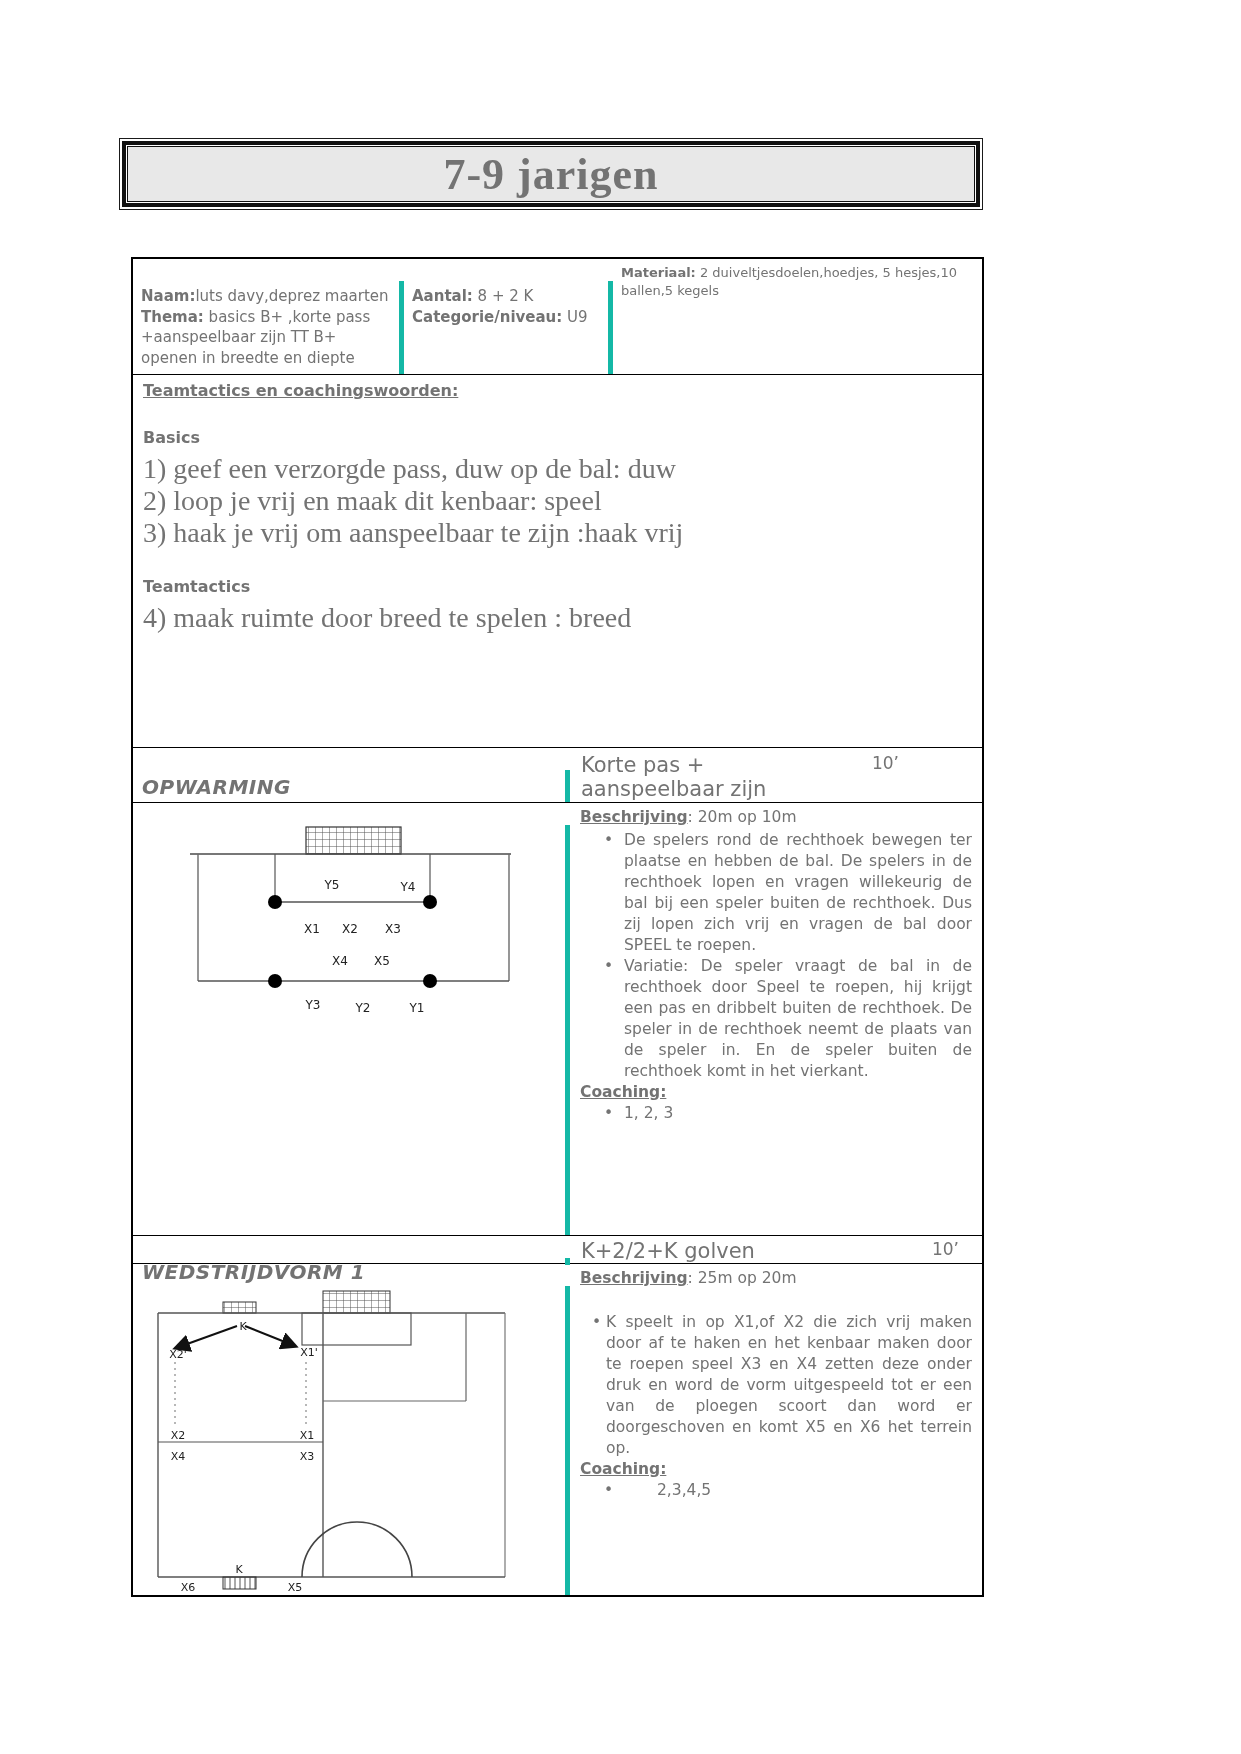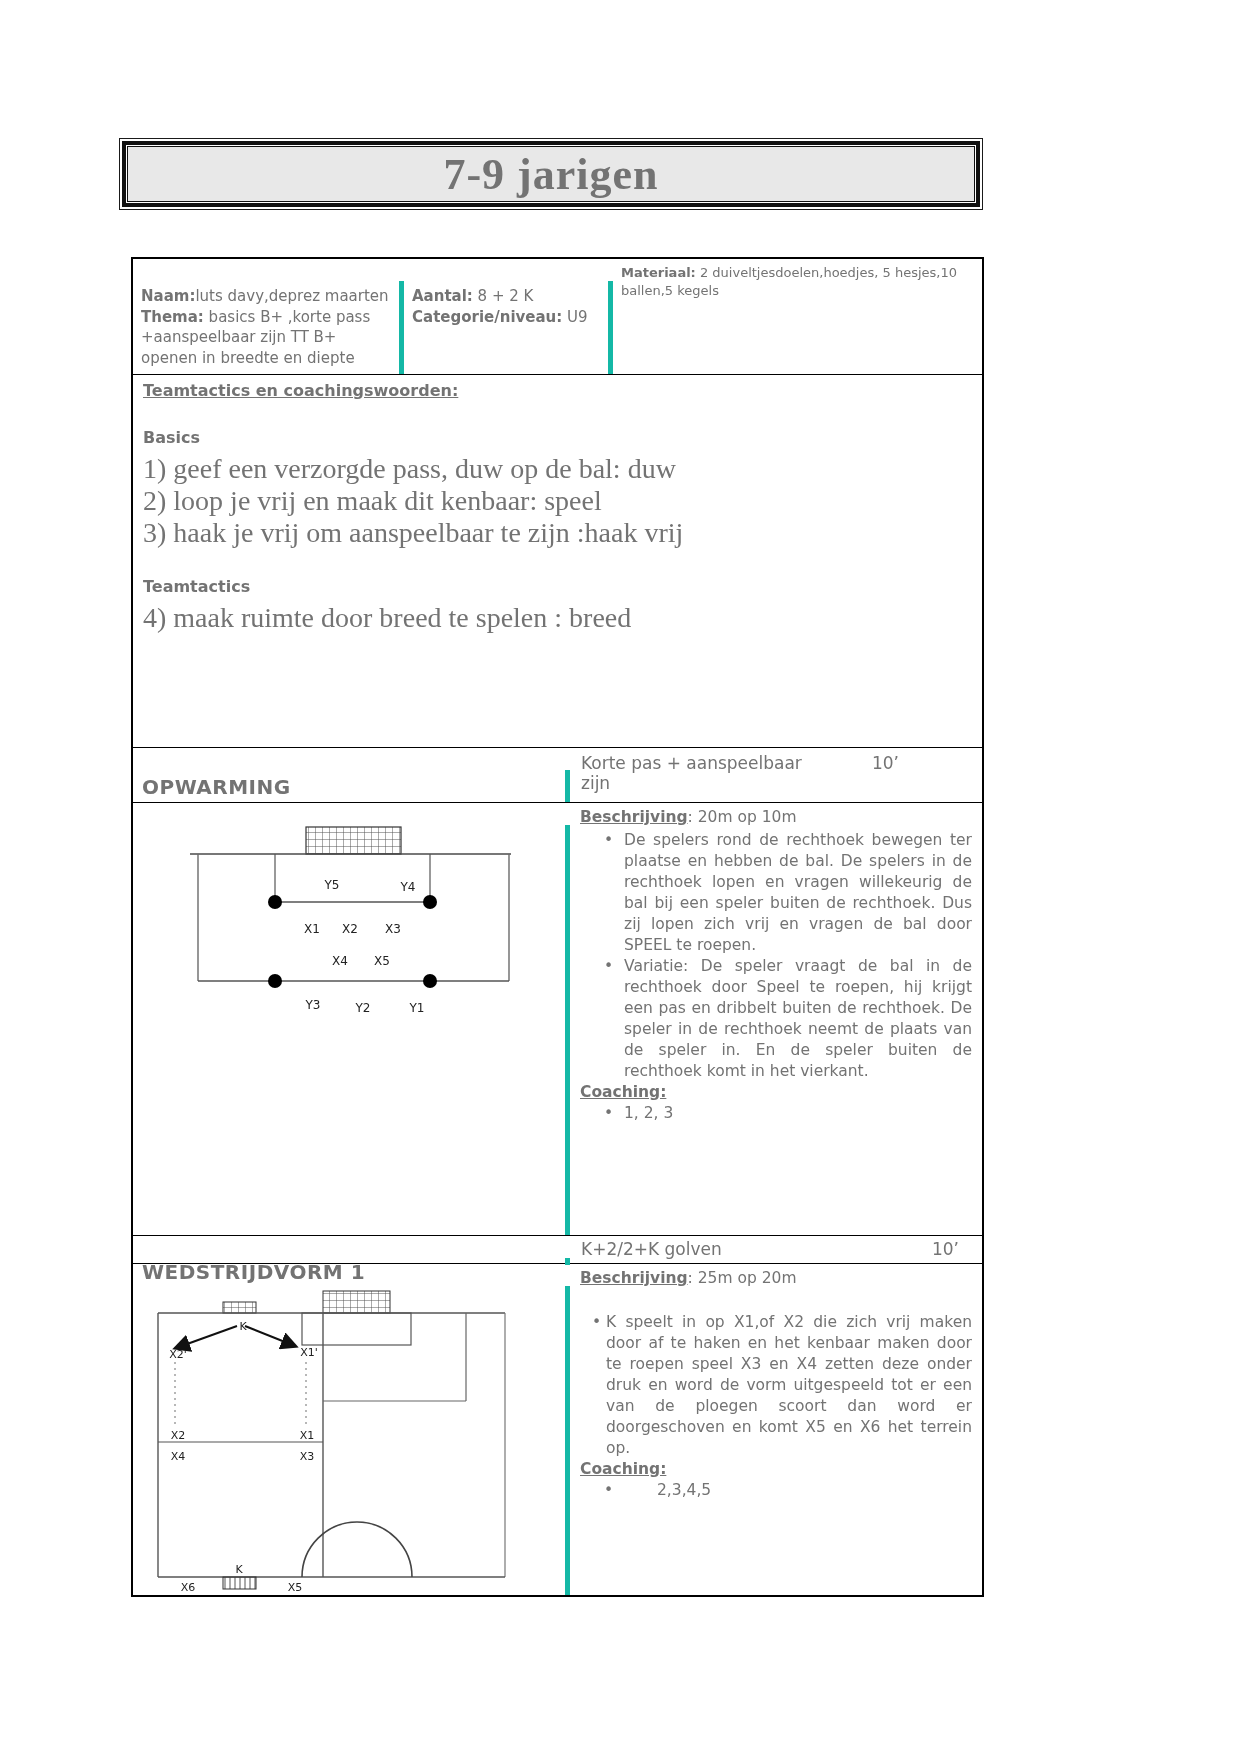--- a/index.html
+++ b/index.html
@@ -44,22 +44,22 @@
   .rich-head{font-size:16px;font-weight:bold;text-decoration:underline;}
   .sub-head{font-size:16px;font-weight:bold;margin-top:28px;}
   .serif-list{
     font-family:"Liberation Serif","DejaVu Serif",serif;
     font-size:28px;line-height:32px;margin:6px 0 0 0;
   }
   .serif-list div{white-space:pre;}
   
   .hrow-left{width:437px;padding:5px 9px;}
   .hrow-right{flex:1;display:flex;justify-content:space-between;padding:5px 11px;}
-  .sec-title{font-size:20px;font-weight:bold;letter-spacing:.5px;}
-  .sec-sub{font-size:17px;}
+  .sec-title{font-size:20px;font-weight:bold;letter-spacing:.5px;font-style:italic;}
+  .sec-sub{font-size:21px;}
   .sec-dur{font-size:17px;margin-left:45px;}
   .r3{height:55px;}
   .r3 .sec-dur{margin-right:72px;}
   .r5{height:28px;}
   .r5 .hrow-left{padding-top:2px;}
   .r5 .hrow-right{padding-top:3px;}
   .r5 .sec-dur{margin-right:12px;}
   
   .r4{height:433px;}
   .r6{height:331px;}

